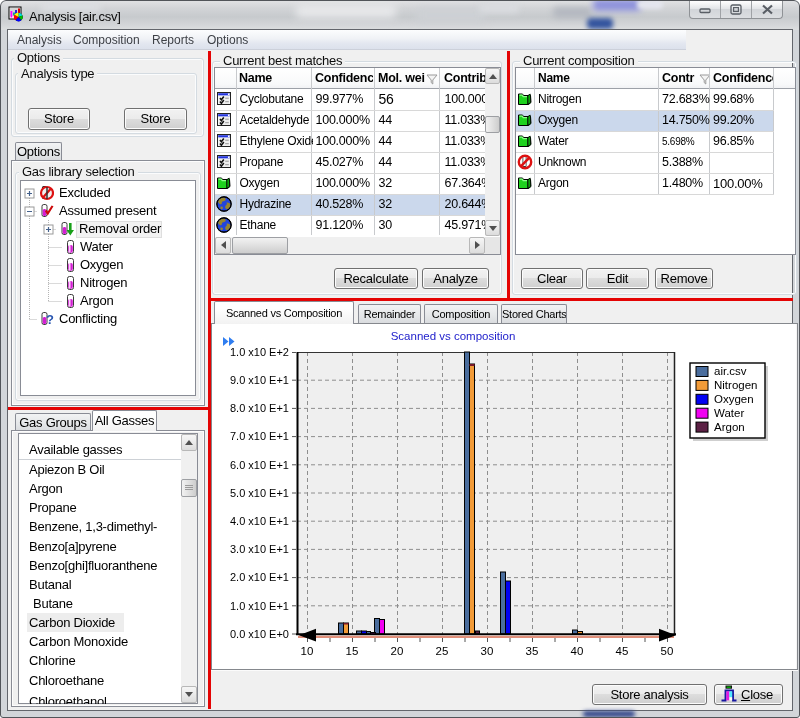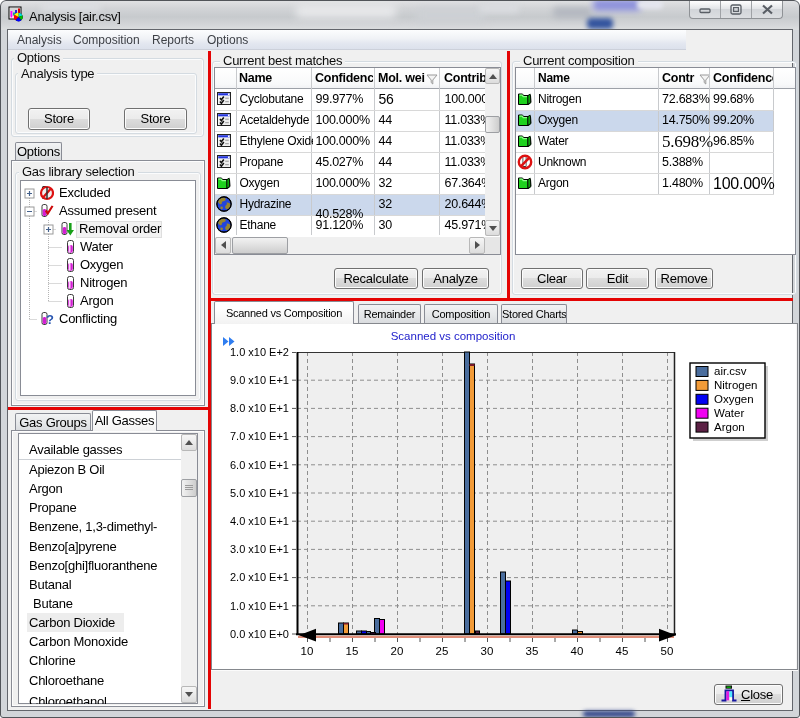--- a/index.html
+++ b/index.html
@@ -305,21 +305,21 @@
         <use href="#ic-folder"></use>
       </svg>
 <div class="txt" style="font-size:12px;left:231.5px;top:142.5px;line-height:21px;">Oxygen</div>
 <div class="txt" style="font-size:12.5px;left:307.5px;top:142.5px;line-height:21px;">100.000%</div>
 <div class="txt" style="font-size:12.5px;left:370.5px;top:142.5px;line-height:21px;">32</div>
 <div class="txt" style="font-size:12.5px;left:436.5px;top:142.5px;line-height:21px;">67.364%</div>
 <svg class="abs" style="left:207.5px;top:166px;" width="16" height="16">
         <use href="#ic-globe"></use>
       </svg>
 <div class="txt" style="font-size:12px;left:231.5px;top:163.5px;line-height:21px;">Hydrazine</div>
-<div class="txt" style="font-size:12.5px;left:307.5px;top:163.5px;line-height:21px;margin-top:10px;">40.528%</div>
+<div class="txt" style="font-size:12.5px;left:307.5px;top:163.5px;line-height:21px;">40.528%</div>
 <div class="txt" style="font-size:12.5px;left:370.5px;top:163.5px;line-height:21px;">32</div>
 <div class="txt" style="font-size:12.5px;left:436.5px;top:163.5px;line-height:21px;">20.644%</div>
 <svg class="abs" style="left:207.5px;top:187px;" width="16" height="16">
         <use href="#ic-globe"></use>
       </svg>
 <div class="txt" style="font-size:12px;left:231.5px;top:184.5px;line-height:21px;">Ethane</div>
 <div class="txt" style="font-size:12.5px;left:307.5px;top:184.5px;line-height:21px;">91.120%</div>
 <div class="txt" style="font-size:12.5px;left:370.5px;top:184.5px;line-height:21px;">30</div>
 <div class="txt" style="font-size:12.5px;left:436.5px;top:184.5px;line-height:21px;">45.971%</div>
 
@@ -369,33 +369,33 @@
 <svg class="abs" style="left:509px;top:82px;" width="16" height="16">
         <use href="#ic-folder"></use>
       </svg>
 <div class="txt" style="font-size:12px;left:530px;top:79.5px;line-height:21px;">Oxygen</div>
 <div class="txt" style="font-size:12.5px;left:654px;top:79.5px;line-height:21px;">14.750%</div>
 <div class="txt" style="font-size:12.5px;left:705px;top:79.5px;line-height:21px;">99.20%</div>
 <svg class="abs" style="left:509px;top:103px;" width="16" height="16">
         <use href="#ic-folder"></use>
       </svg>
 <div class="txt" style="font-size:12px;left:530px;top:100.5px;line-height:21px;">Water</div>
-<div class="txt" style="font-size:17px;left:654px;top:100.5px;line-height:21px;font-family:Liberation Serif, serif;">5.698%</div>
+<div class="txt" style="font-size:10px;left:654px;top:100.5px;line-height:21px;">5.698%</div>
 <div class="txt" style="font-size:12.5px;left:705px;top:100.5px;line-height:21px;">96.85%</div>
 <svg class="abs" style="left:509px;top:124px;" width="16" height="16">
         <use href="#ic-noentry"></use>
       </svg>
 <div class="txt" style="font-size:12px;left:530px;top:121.5px;line-height:21px;">Unknown</div>
 <div class="txt" style="font-size:12.5px;left:654px;top:121.5px;line-height:21px;">5.388%</div>
 <svg class="abs" style="left:509px;top:145px;" width="16" height="16">
         <use href="#ic-folder"></use>
       </svg>
 <div class="txt" style="font-size:12px;left:530px;top:142.5px;line-height:21px;">Argon</div>
 <div class="txt" style="font-size:12.5px;left:654px;top:142.5px;line-height:21px;">1.480%</div>
-<div class="txt" style="font-size:16px;left:705px;top:142.5px;line-height:21px;">100.00%</div>
+<div class="txt" style="font-size:13px;left:705px;top:142.5px;line-height:21px;">100.00%</div>
 
 <div class="btn" style="left:513px;top:238px;width:62px;height:21px;line-height:19px;">Clear</div>
 <div class="btn" style="left:578px;top:238px;width:63px;height:21px;line-height:19px;">Edit</div>
 <div class="btn" style="left:647px;top:238px;width:58px;height:21px;line-height:19px;">Remove</div>
 
 <div class="tab" style="left:350px;top:274px;width:63px;height:20px;line-height:19px;font-size:11px;">Remainder</div>
 <div class="tab" style="left:416px;top:274px;width:74px;height:20px;line-height:19px;font-size:11px;">Composition</div>
 <div class="tab" style="left:493px;top:274px;width:66px;height:20px;line-height:19px;font-size:11px;">Stored Charts</div>
 <div class="abs" style="left:203px;top:293px;width:587px;height:347px;background:#fff;border:1px solid #85888d;box-shadow:0 1px 0 #fbfbfb, inset -1px 0 0 #f5f5f5;"></div>
 <div class="tab active" style="left:206px;top:271px;width:140px;height:23px;line-height:22px;font-size:11px;">Scanned vs Composition</div>
@@ -521,20 +521,21 @@
   </g>
   <g font-family="Liberation Sans" font-size="11.5px" fill="#000">
     <text x="502" y="51">air.csv</text>
     <text x="502" y="65">Nitrogen</text>
     <text x="502" y="79">Oxygen</text>
     <text x="502" y="93">Water</text>
     <text x="502" y="107">Argon</text>
   </g>
 </svg>
 
+<div class="btn" style="left:584px;top:654px;width:115px;height:21px;line-height:19px;">Store analysis</div>
 <div class="btn" style="left:706px;top:654px;width:69px;height:21px;"></div>
 <svg class="abs" style="left:712px;top:655px;" width="18" height="18" viewBox="0 0 18 18">
   <rect x="5.5" y="0.5" width="6.5" height="3.2" fill="#111"></rect>
   <rect x="6.6" y="1.6" width="4.3" height="1.1" fill="#00dd00"></rect>
   <path d="M1.5 15.5 L5.5 15.5 L5.5 5.5 L13 5.5 L13 15.5 L16.5 15.5" fill="none" stroke="#1717a0" stroke-width="1.9"></path>
   <rect x="6.3" y="6.3" width="3" height="9" fill="#e318e3"></rect>
   <rect x="9.4" y="6.3" width="2.8" height="6" fill="#4fe7ff"></rect>
   <rect x="9.4" y="12.3" width="2.8" height="3" fill="#fcfcfc"></rect>
 </svg>
 <div class="txt" style="left:733px;top:657px;line-height:16px;"><span style="text-decoration:underline">C</span>lose</div>

